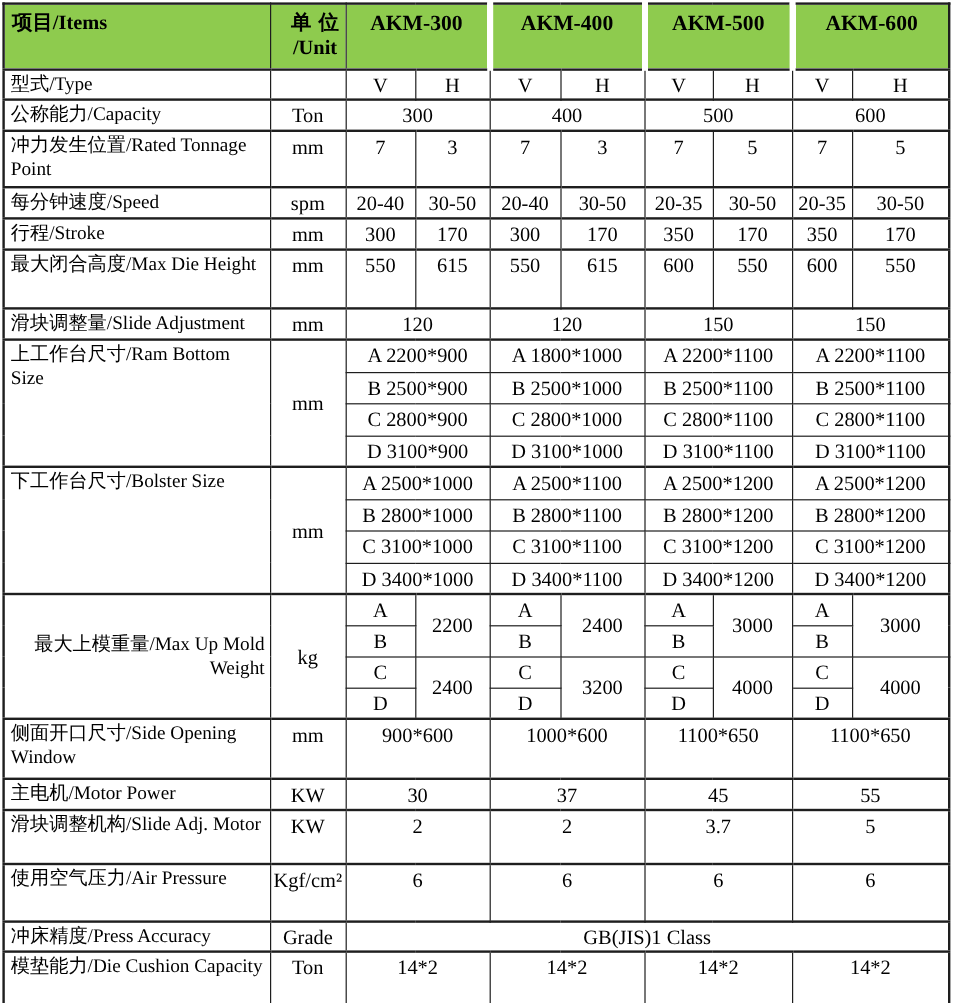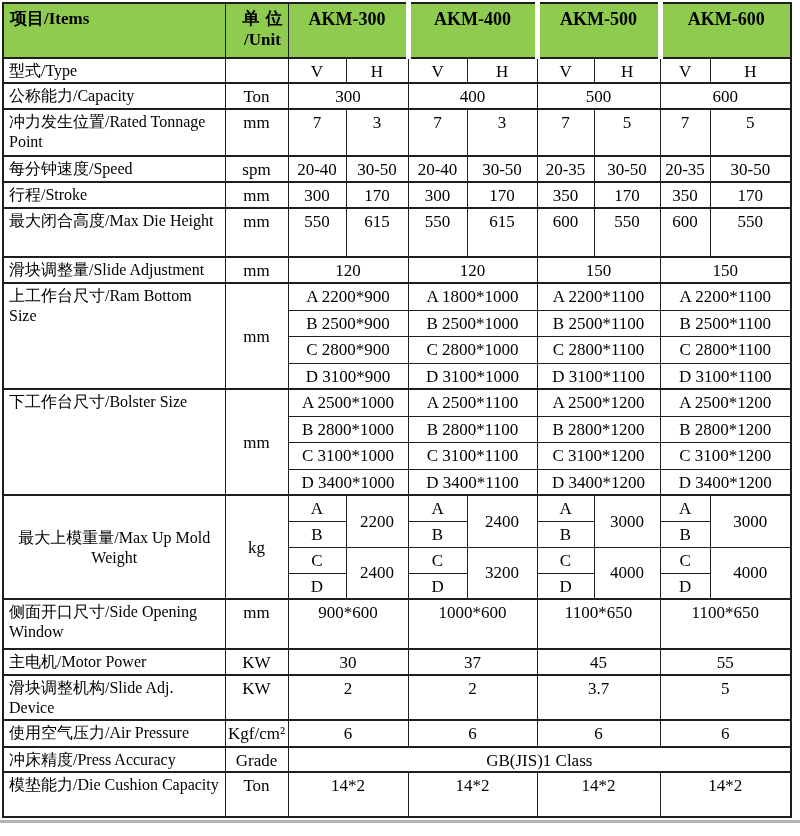--- a/index.html
+++ b/index.html
@@ -39,25 +39,25 @@
     font-size:18px;
     padding-top:4px;
   }
   thead th.items{text-align:left;padding-left:6px;font-size:17px;}
   thead th.unit{text-align:left;padding-left:17px;padding-right:5px;font-size:17px;}
   thead th.unit .l1{display:block;text-align-last:justify;}
   thead th.unit .l2{display:block;text-align:center;}
   thead th.gapL{border-left:5px solid #ffffff;}
   
   td.lbl{text-align:left;padding-left:5px;font-size:16px;}
-  td.lblc{text-align:center;font-size:16px;vertical-align:middle;padding-left:4px;padding-right:4px;}
+  td.lblc{text-align:right;font-size:16px;vertical-align:middle;padding-left:4px;padding-right:4px;}
   td.vmid{vertical-align:middle;padding-top:0;}
   
   tr.r25{height:21px} tr.r26{height:26px} tr.r27{height:27px}
-  tr.r32{height:27px} tr.r33{height:22px} tr.r45{height:45px}
+  tr.r32{height:48px} tr.r33{height:22px} tr.r45{height:45px}
   tr.r47{height:47px} tr.r49{height:49px} tr.r50{height:50px}
   tr.r55{height:55px}
   .bottom-line{
     width:800px;height:3px;background:#b3b3b3;margin-top:2px;
   }
 </style>
 </head>
 <body>
 
 <div class="page">
@@ -275,21 +275,21 @@
     <tr class="major r33">
       <td class="lbl">主电机/Motor Power</td>
       <td>KW</td>
       <td colspan="2">30</td>
       <td colspan="2">37</td>
       <td colspan="2">45</td>
       <td colspan="2">55</td>
     </tr>
 
     <tr class="major r45">
-      <td class="lbl">滑块调整机构/Slide Adj. Device</td>
+      <td class="lbl">滑块调整机构/Slide Adj. Motor</td>
       <td>KW</td>
       <td colspan="2">2</td>
       <td colspan="2">2</td>
       <td colspan="2">3.7</td>
       <td colspan="2">5</td>
     </tr>
 
     <tr class="major r32">
       <td class="lbl">使用空气压力/Air Pressure</td>
       <td>Kgf/cm²</td>

